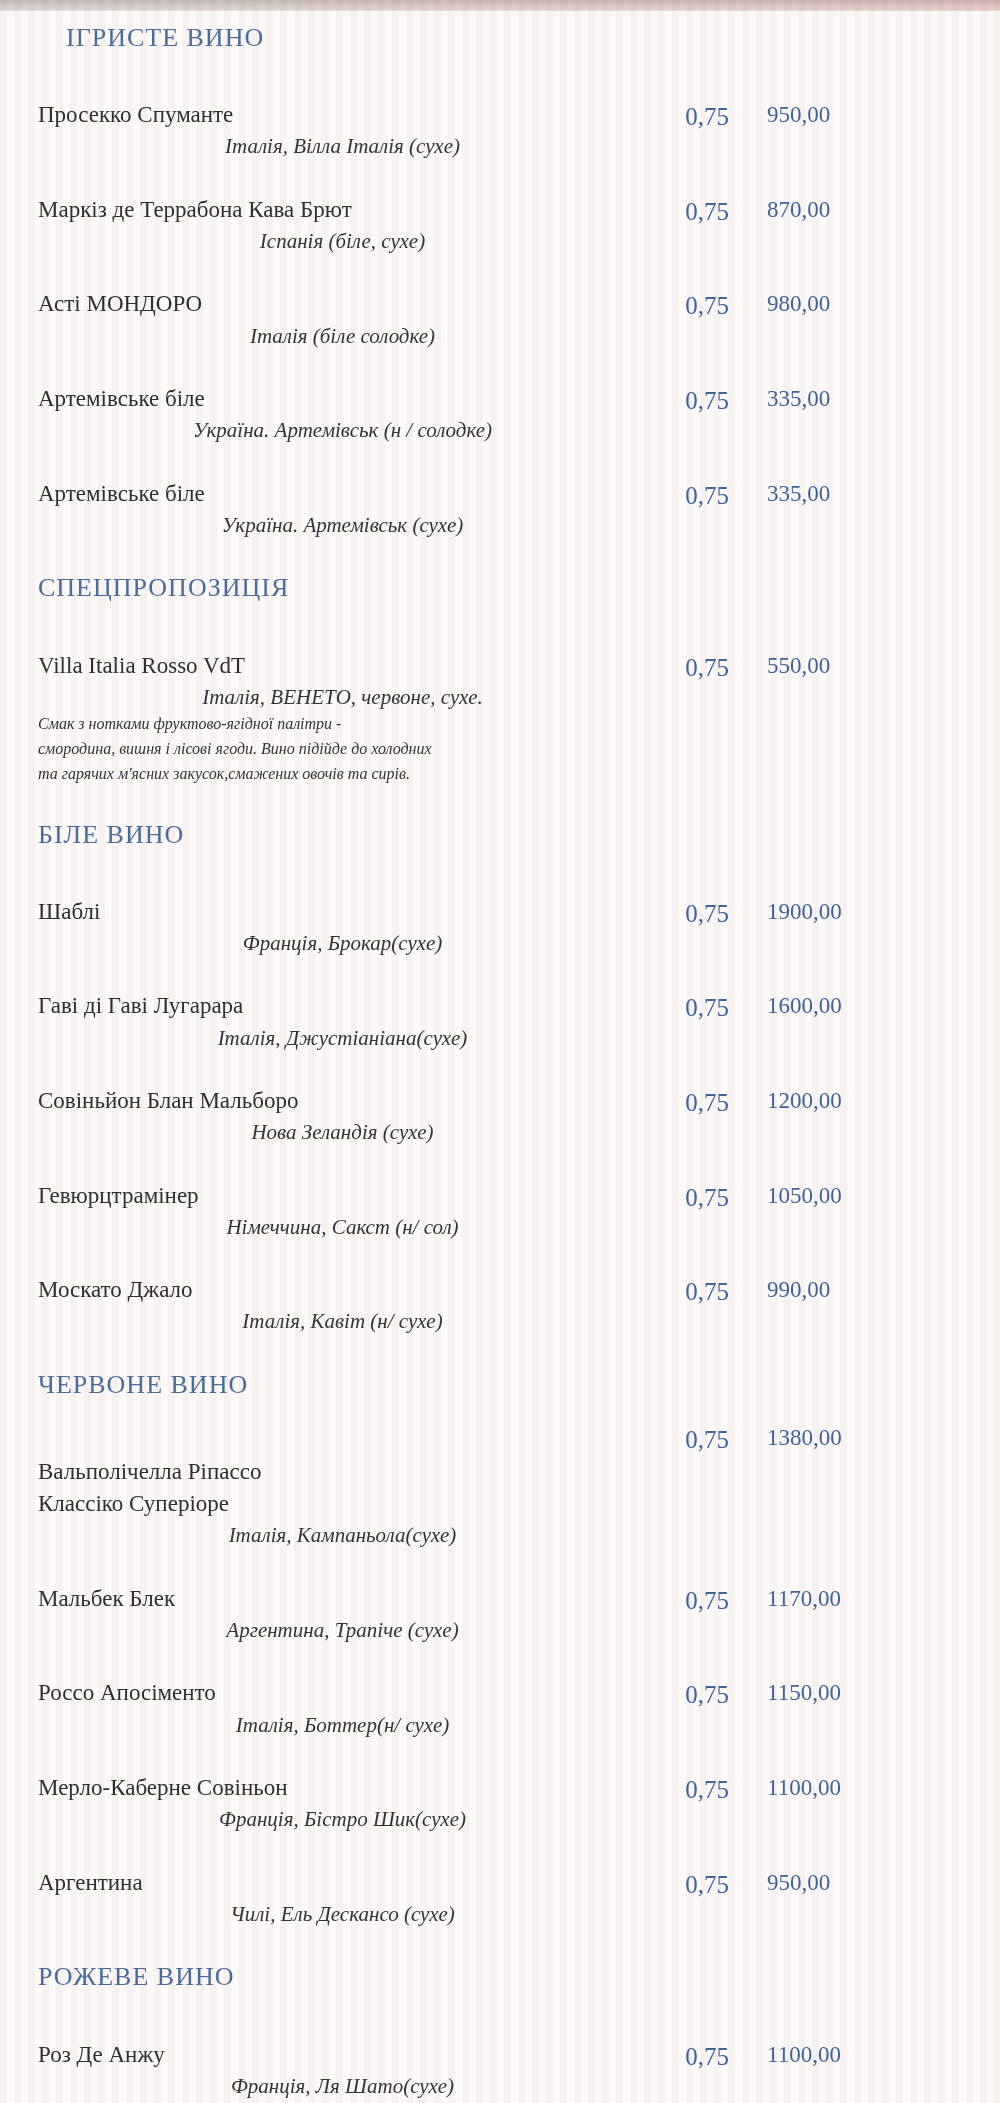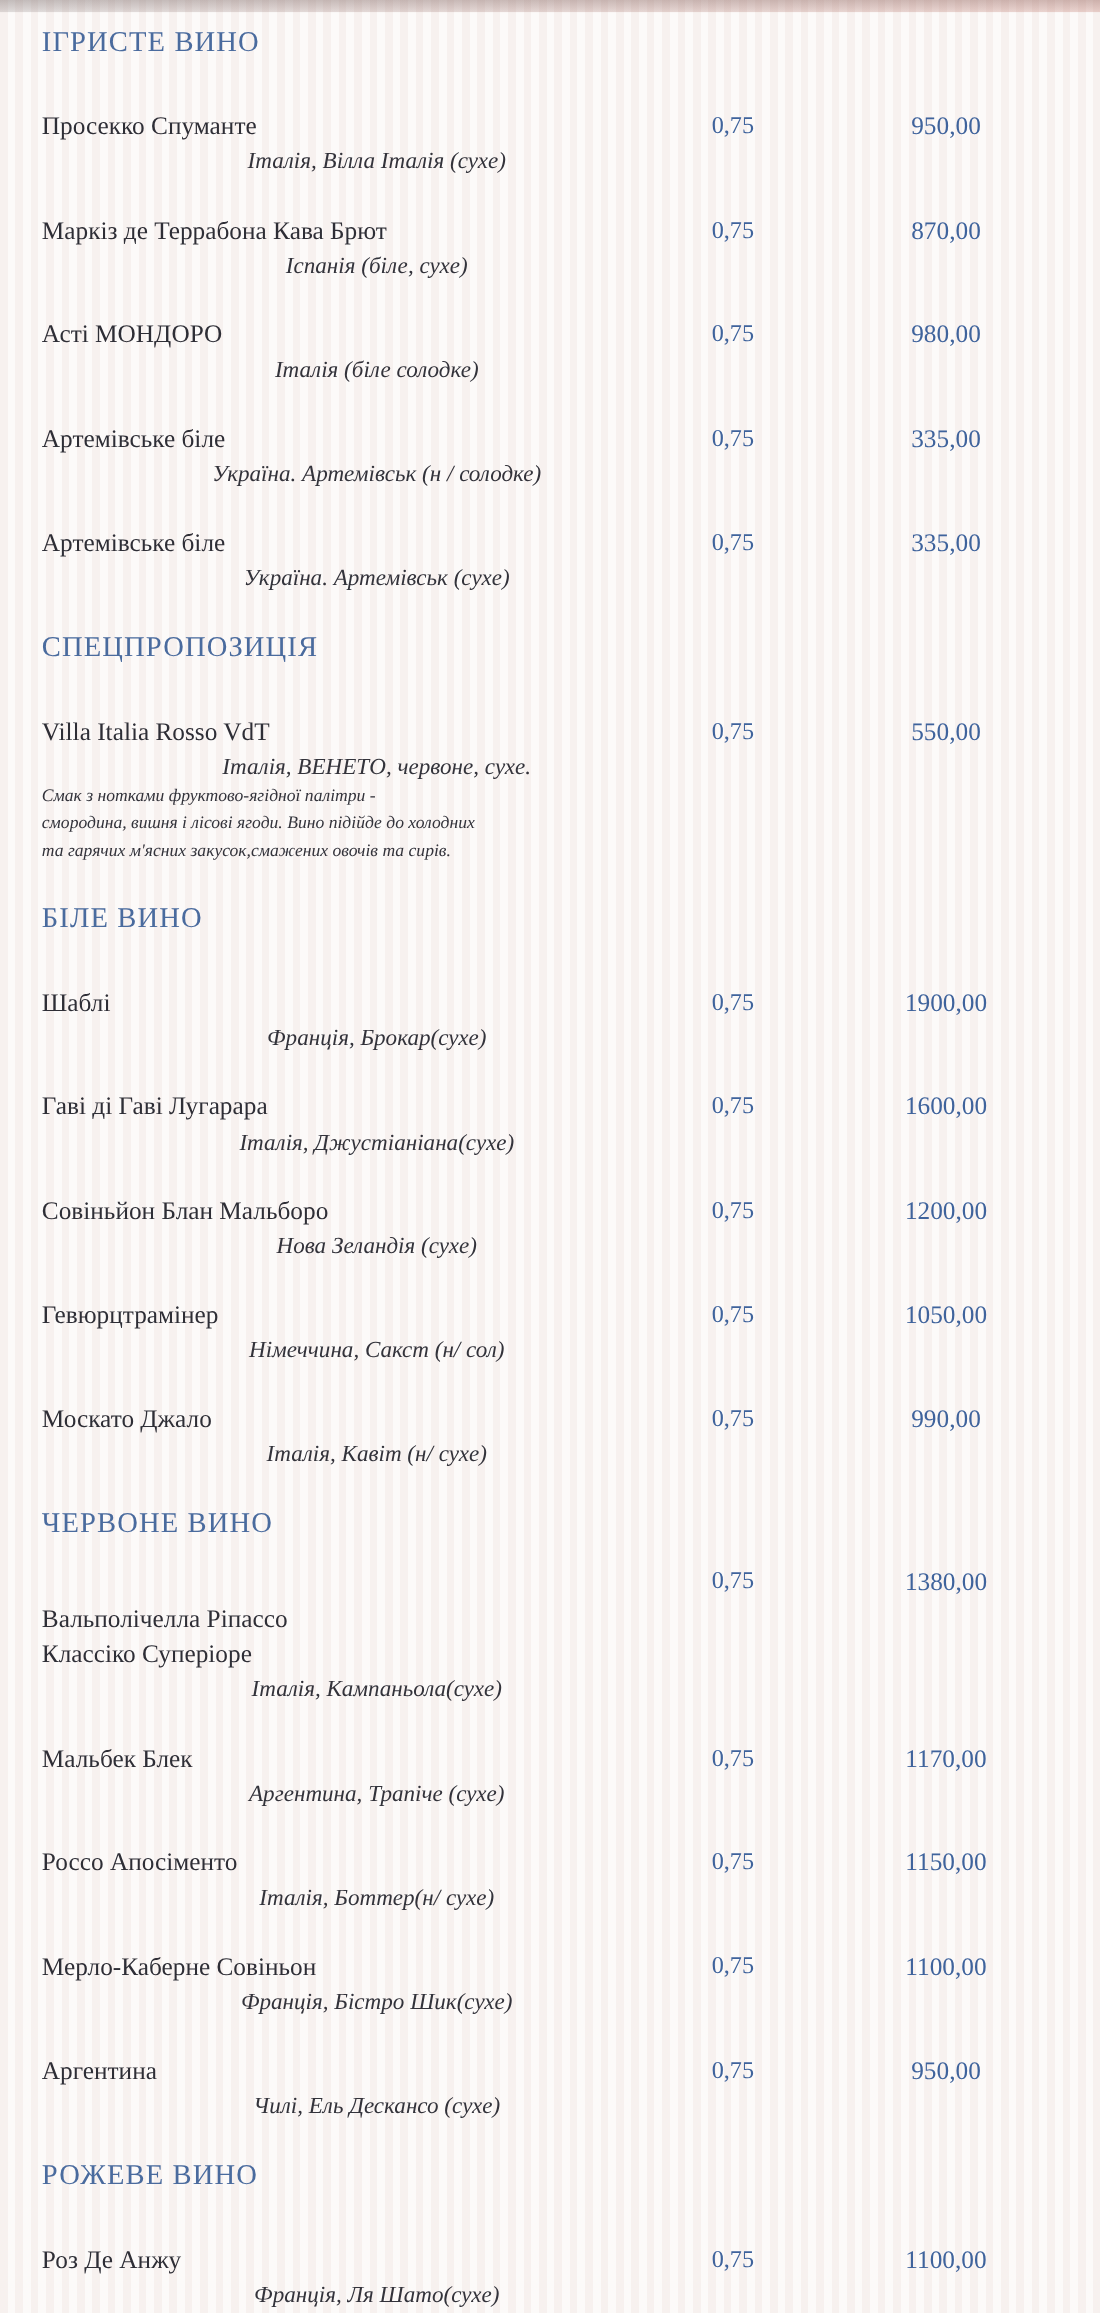--- a/index.html
+++ b/index.html
@@ -23,21 +23,21 @@
   .menu{
     padding:22px 47px 30px 38px;
   }
   .section-title{
     margin:26px 0 46px 0;
     font-size:26px;font-weight:normal;
     letter-spacing:1px;
     color:#4a6b9e;
     line-height:1.2;
   }
-  .menu-section:first-child .section-title{margin-top:0;}
+  .menu-section:first-child .section-title{margin-top:0;margin-left:28px;}
   .menu-section.tight-title .section-title{margin-bottom:22px;}
   .item{
     display:grid;
     grid-template-columns:1fr 120px 186px;
     align-items:start;
     margin-bottom:32px;
   }
   .item-name{
     font-size:23px;line-height:1.4;
     color:#2e2e36;
@@ -47,26 +47,26 @@
   .item-subtitle{
     font-size:21px;line-height:1.45;
     font-style:italic;color:#33333b;text-align:center;
   }
   .item-desc{
     font-size:16px;line-height:1.55;
     font-style:italic;color:#33333b;
     white-space:pre-line;
   }
   .item-volume{
-    font-size:22px;line-height:1.4;
-    text-align:left;color:#3f639c;
+    font-size:25px;line-height:1.4;
+    text-align:center;color:#3f639c;
   }
   .item-price{
     font-size:23px;line-height:1.4;
-    text-align:center;color:#3f639c;
+    text-align:left;color:#3f639c;
   }
 </style>
 </head>
 <body>
 
 <div class="top-edge"></div>
 
 <div class="menu">
 
   <section class="menu-section">

